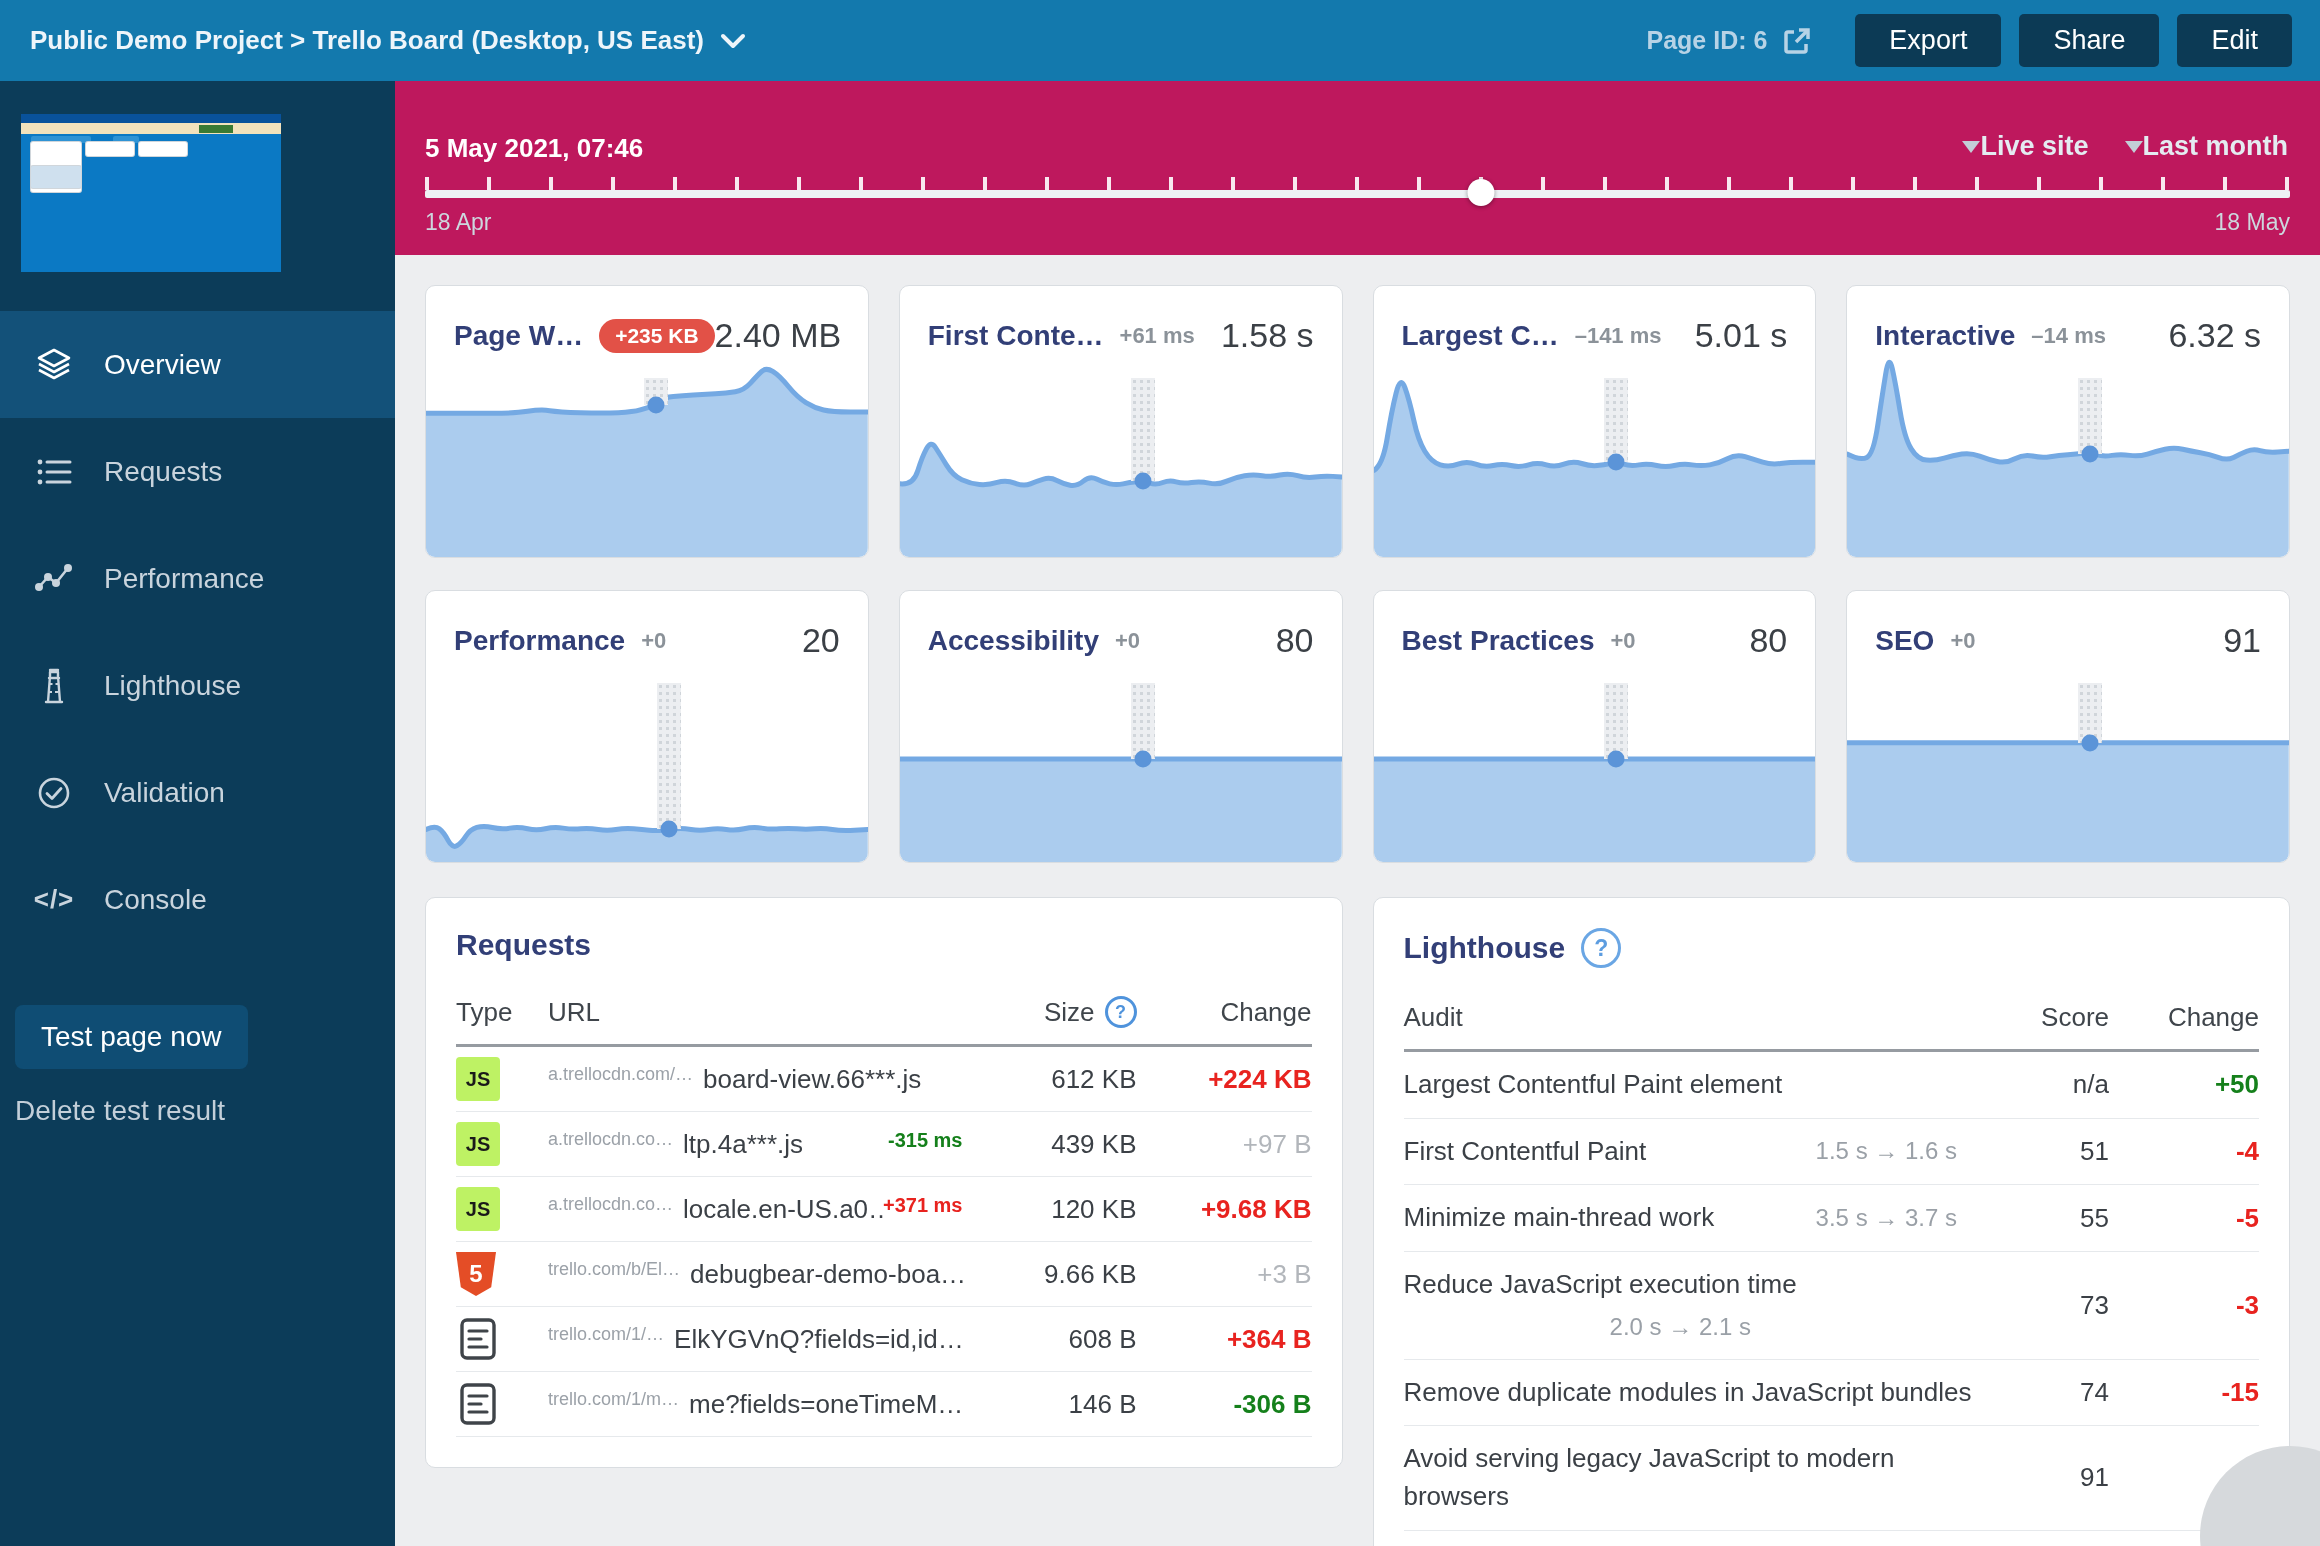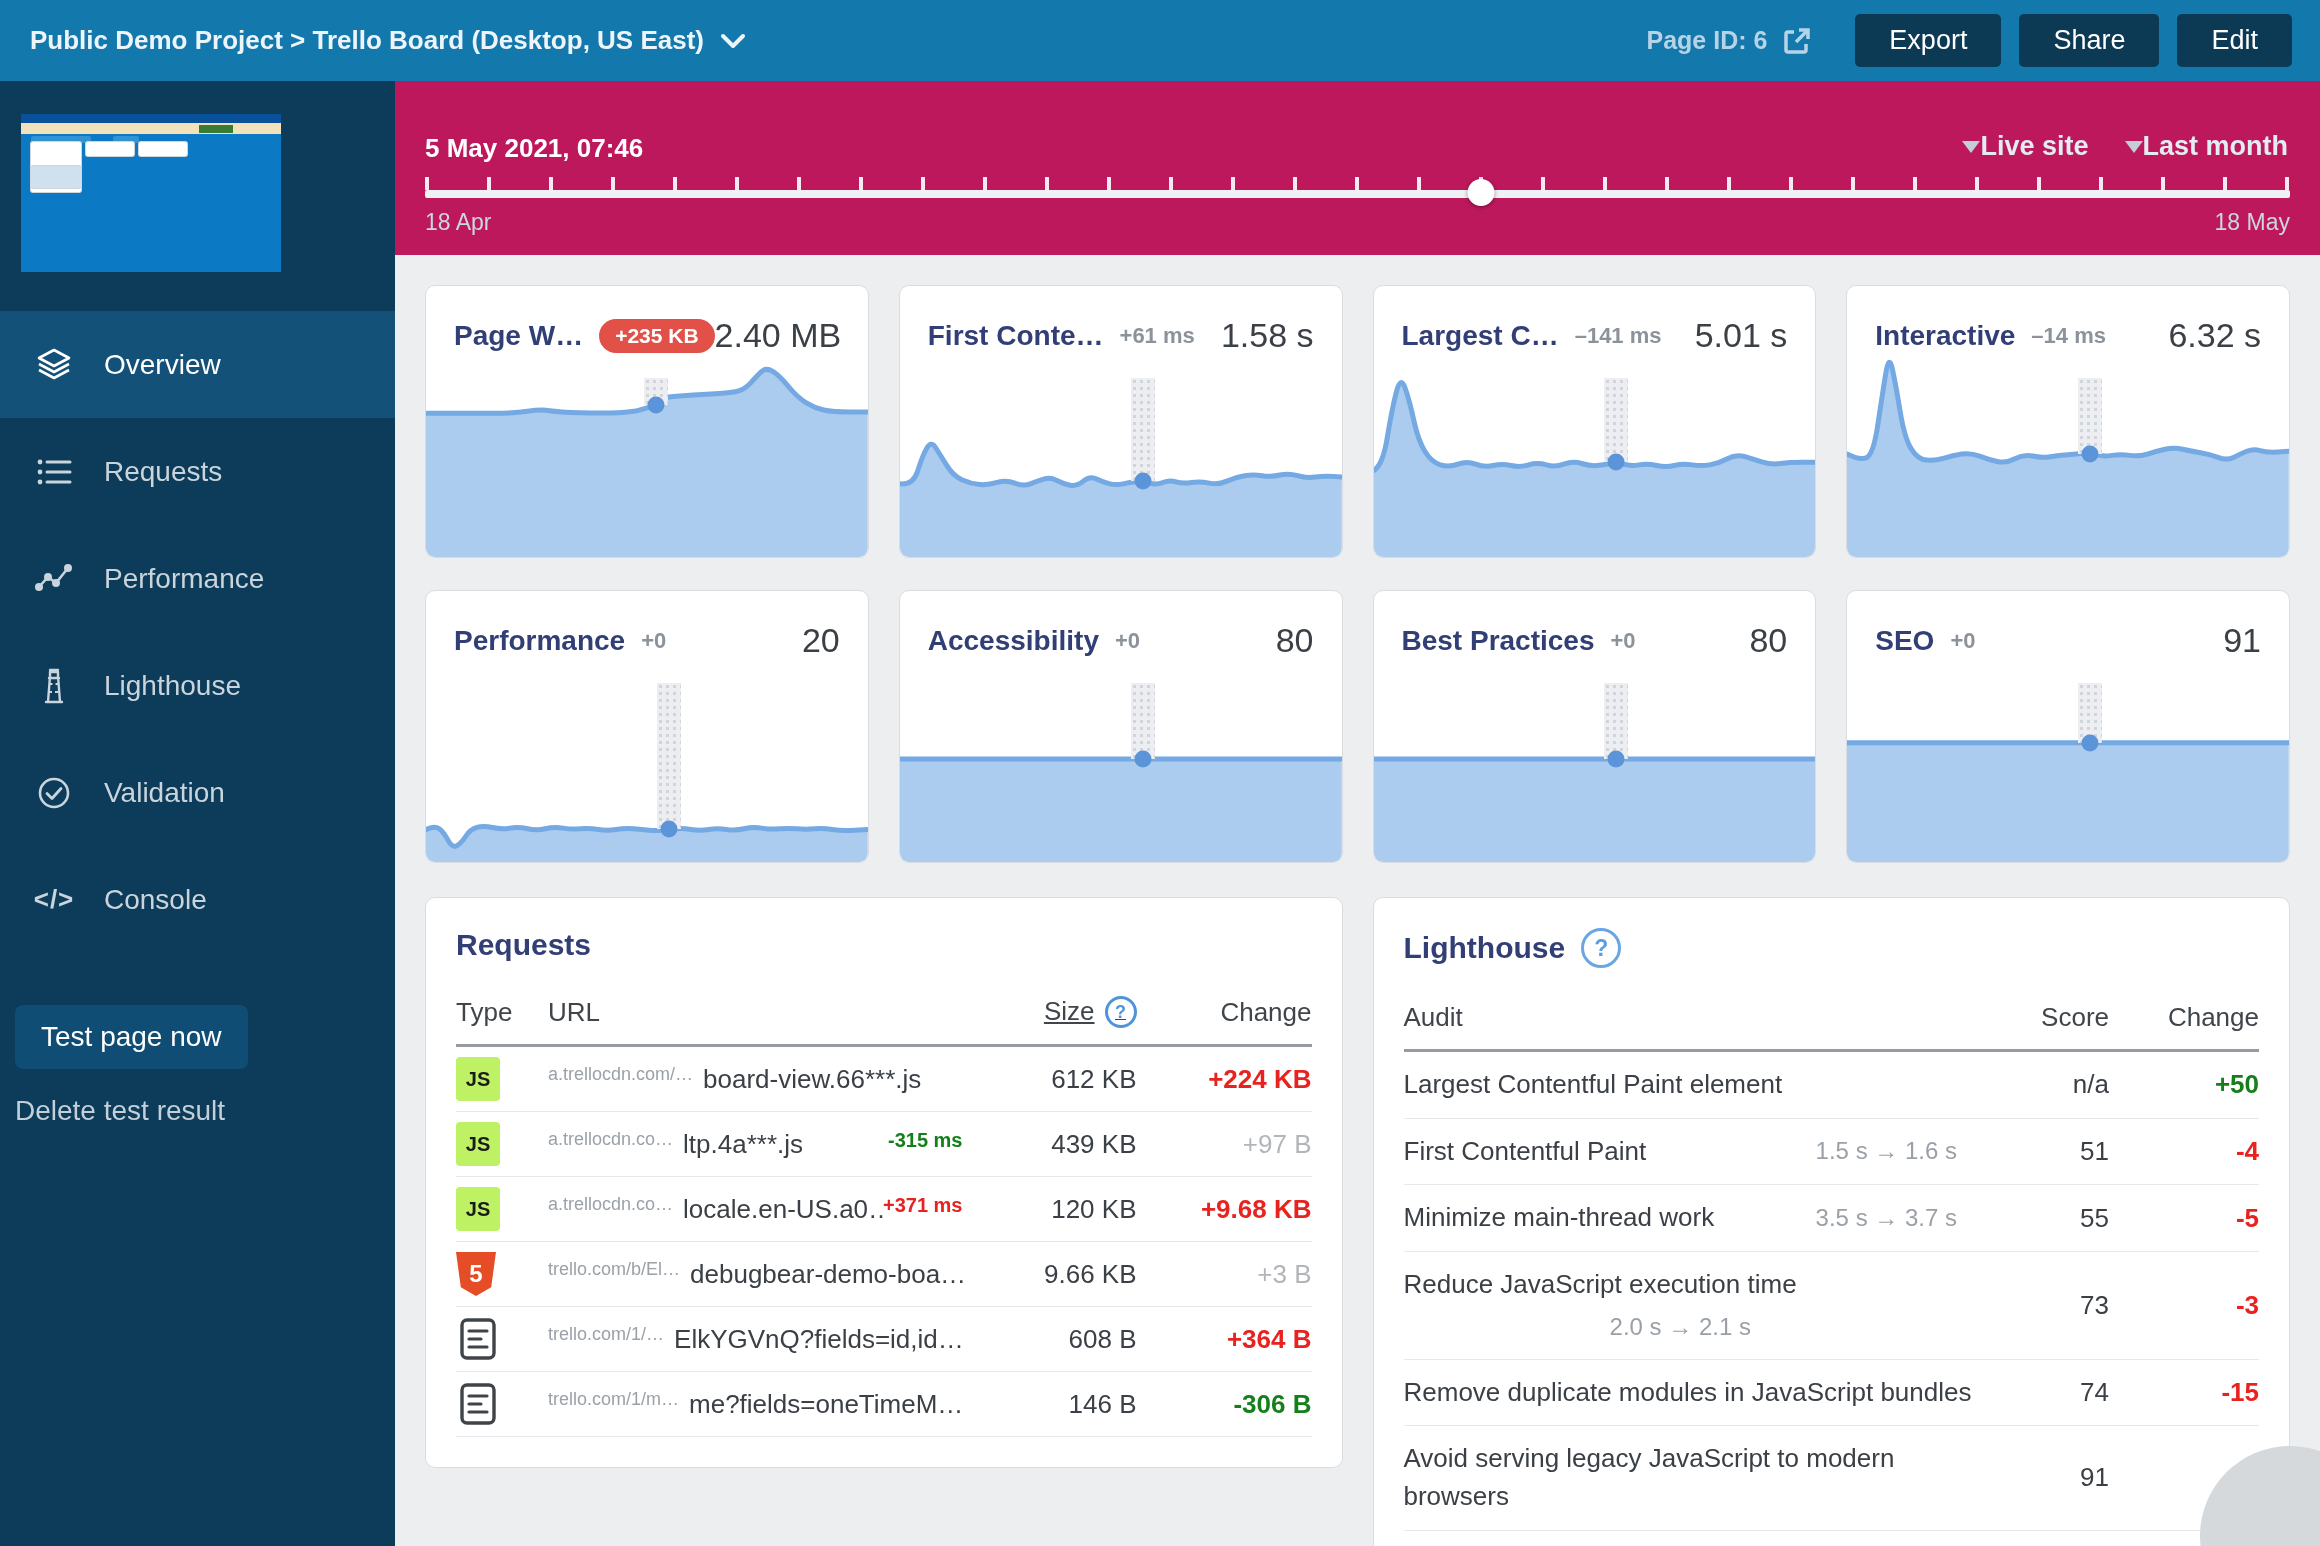--- a/index.html
+++ b/index.html
@@ -68,21 +68,21 @@
   .panel{background:#fff;border:1px solid #d9dde1;border-radius:10px;padding:30px;}
   .ptitle-row{display:flex;align-items:center;gap:16px;}
   .ptitle{color:#323f77;font-size:30px;font-weight:700;}
   .qmark{display:flex;align-items:center;justify-content:center;border-radius:50%;font-weight:700;cursor:pointer;flex:none;}
   .qmark.small{width:26px;height:26px;border:3px solid #4f93dc;color:#4f93dc;font-size:18px;}
   .qmark.big{width:34px;height:34px;border:3px solid #6aa6e4;color:#5d9de0;font-size:23px;}
   .thead{display:grid;align-items:center;color:#3f454b;font-size:26px;margin-top:34px;padding-bottom:16px;
     border-bottom:3px solid #969ba1;}
   .req-cols{grid-template-columns:92px 1fr 150px 175px;}
   .lh-cols{grid-template-columns:1fr 130px 150px;}
-  .th-size{display:flex;align-items:flex-start;gap:10px;text-decoration:underline;}
+  .th-size{display:flex;align-items:flex-end;gap:10px;}
   .r-right{text-align:right;}
   .trow{display:grid;align-items:center;border-bottom:1px solid #e6e9ec;cursor:pointer;}
   .req-row{height:64px;}
   .ticon{width:44px;height:44px;display:flex;align-items:center;justify-content:center;}
   .ticon.js{background:#bef264;border-radius:4px;color:#1a1a1a;font-size:20px;font-weight:700;}
   .ticon.html{width:40px;background:#e44d26;color:#fff;font-size:24px;font-weight:700;
     clip-path:polygon(0 0,100% 0,88% 80%,50% 100%,12% 80%);}
   .urlcell{display:flex;min-width:0;}
   .domain{color:#9ba1a8;font-size:18px;white-space:nowrap;}
   .file{color:#3b4046;font-size:26px;margin-left:10px;white-space:nowrap;overflow:hidden;}

